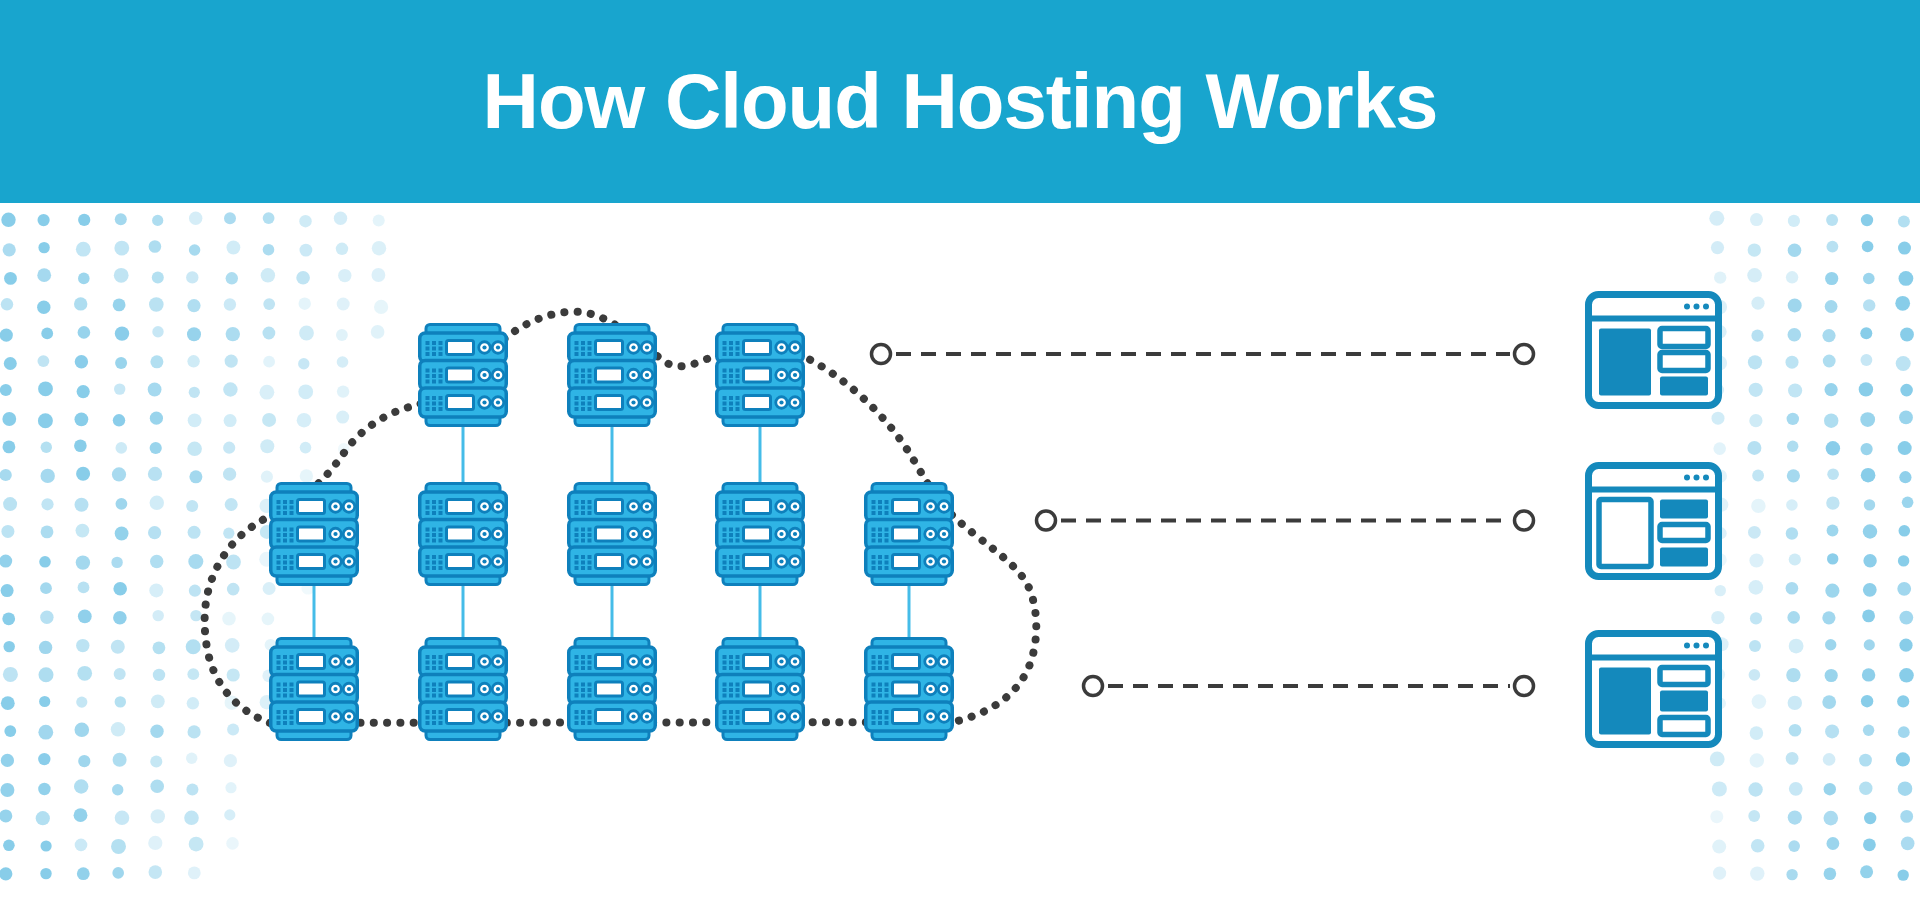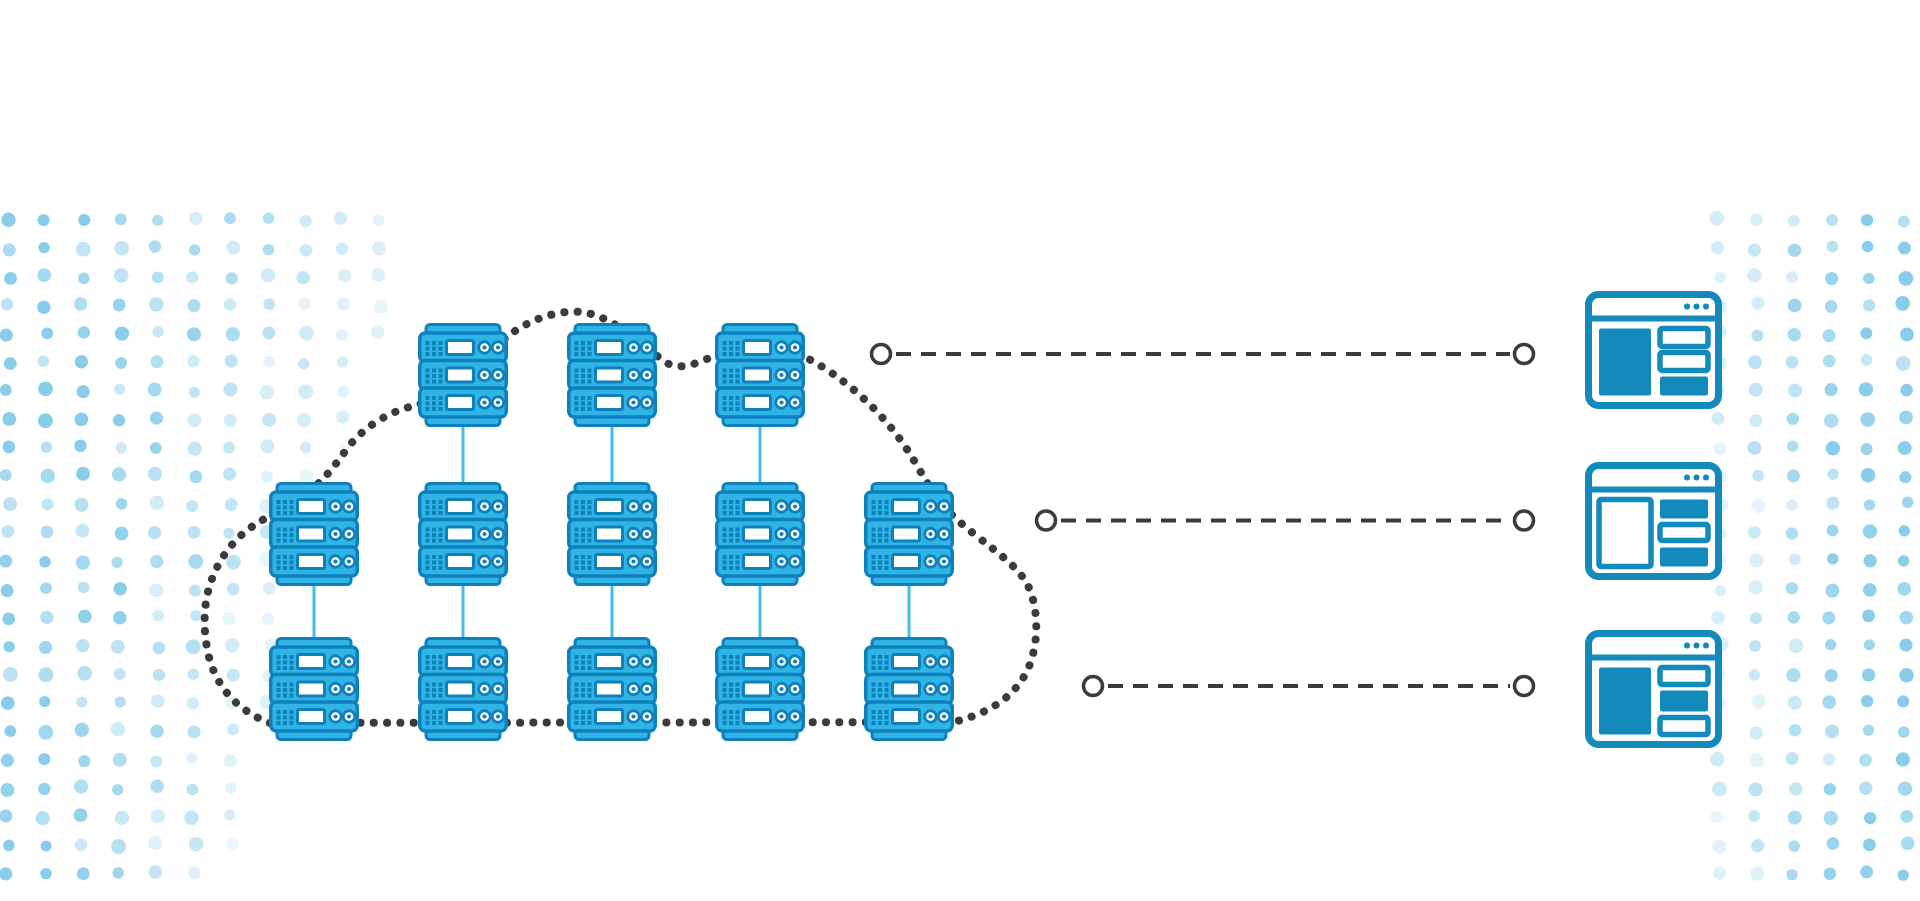--- a/index.html
+++ b/index.html
@@ -43,20 +43,23 @@
   .br-fill{fill:var(--browser);}
   .br-out{fill:#fff;stroke:var(--browser);stroke-width:5.5;}
   .br-dot{fill:var(--browser);}
   .ht{fill:var(--halftone);}
 </style>
 </head>
 <body>
 
 <div class="canvas">
 
+  <header class="band">
+    <h1>How Cloud Hosting Works</h1>
+  </header>
 
   <svg class="scene" width="1920" height="901" viewBox="0 0 1920 901">
     <defs>
       <symbol id="server-stack" viewBox="0 0 90 104" overflow="visible">
         <rect class="srv-cap" x="8" y="1.5" width="74" height="10.5" rx="4"></rect>
         <rect class="srv-cap" x="8" y="92" width="74" height="10.5" rx="4"></rect>
         <g>
           <rect class="srv-unit" x="1.75" y="10" width="86.5" height="29" rx="5.5"></rect>
           <g class="srv-dark">
             <rect x="7.5" y="18" width="4" height="4"></rect>

